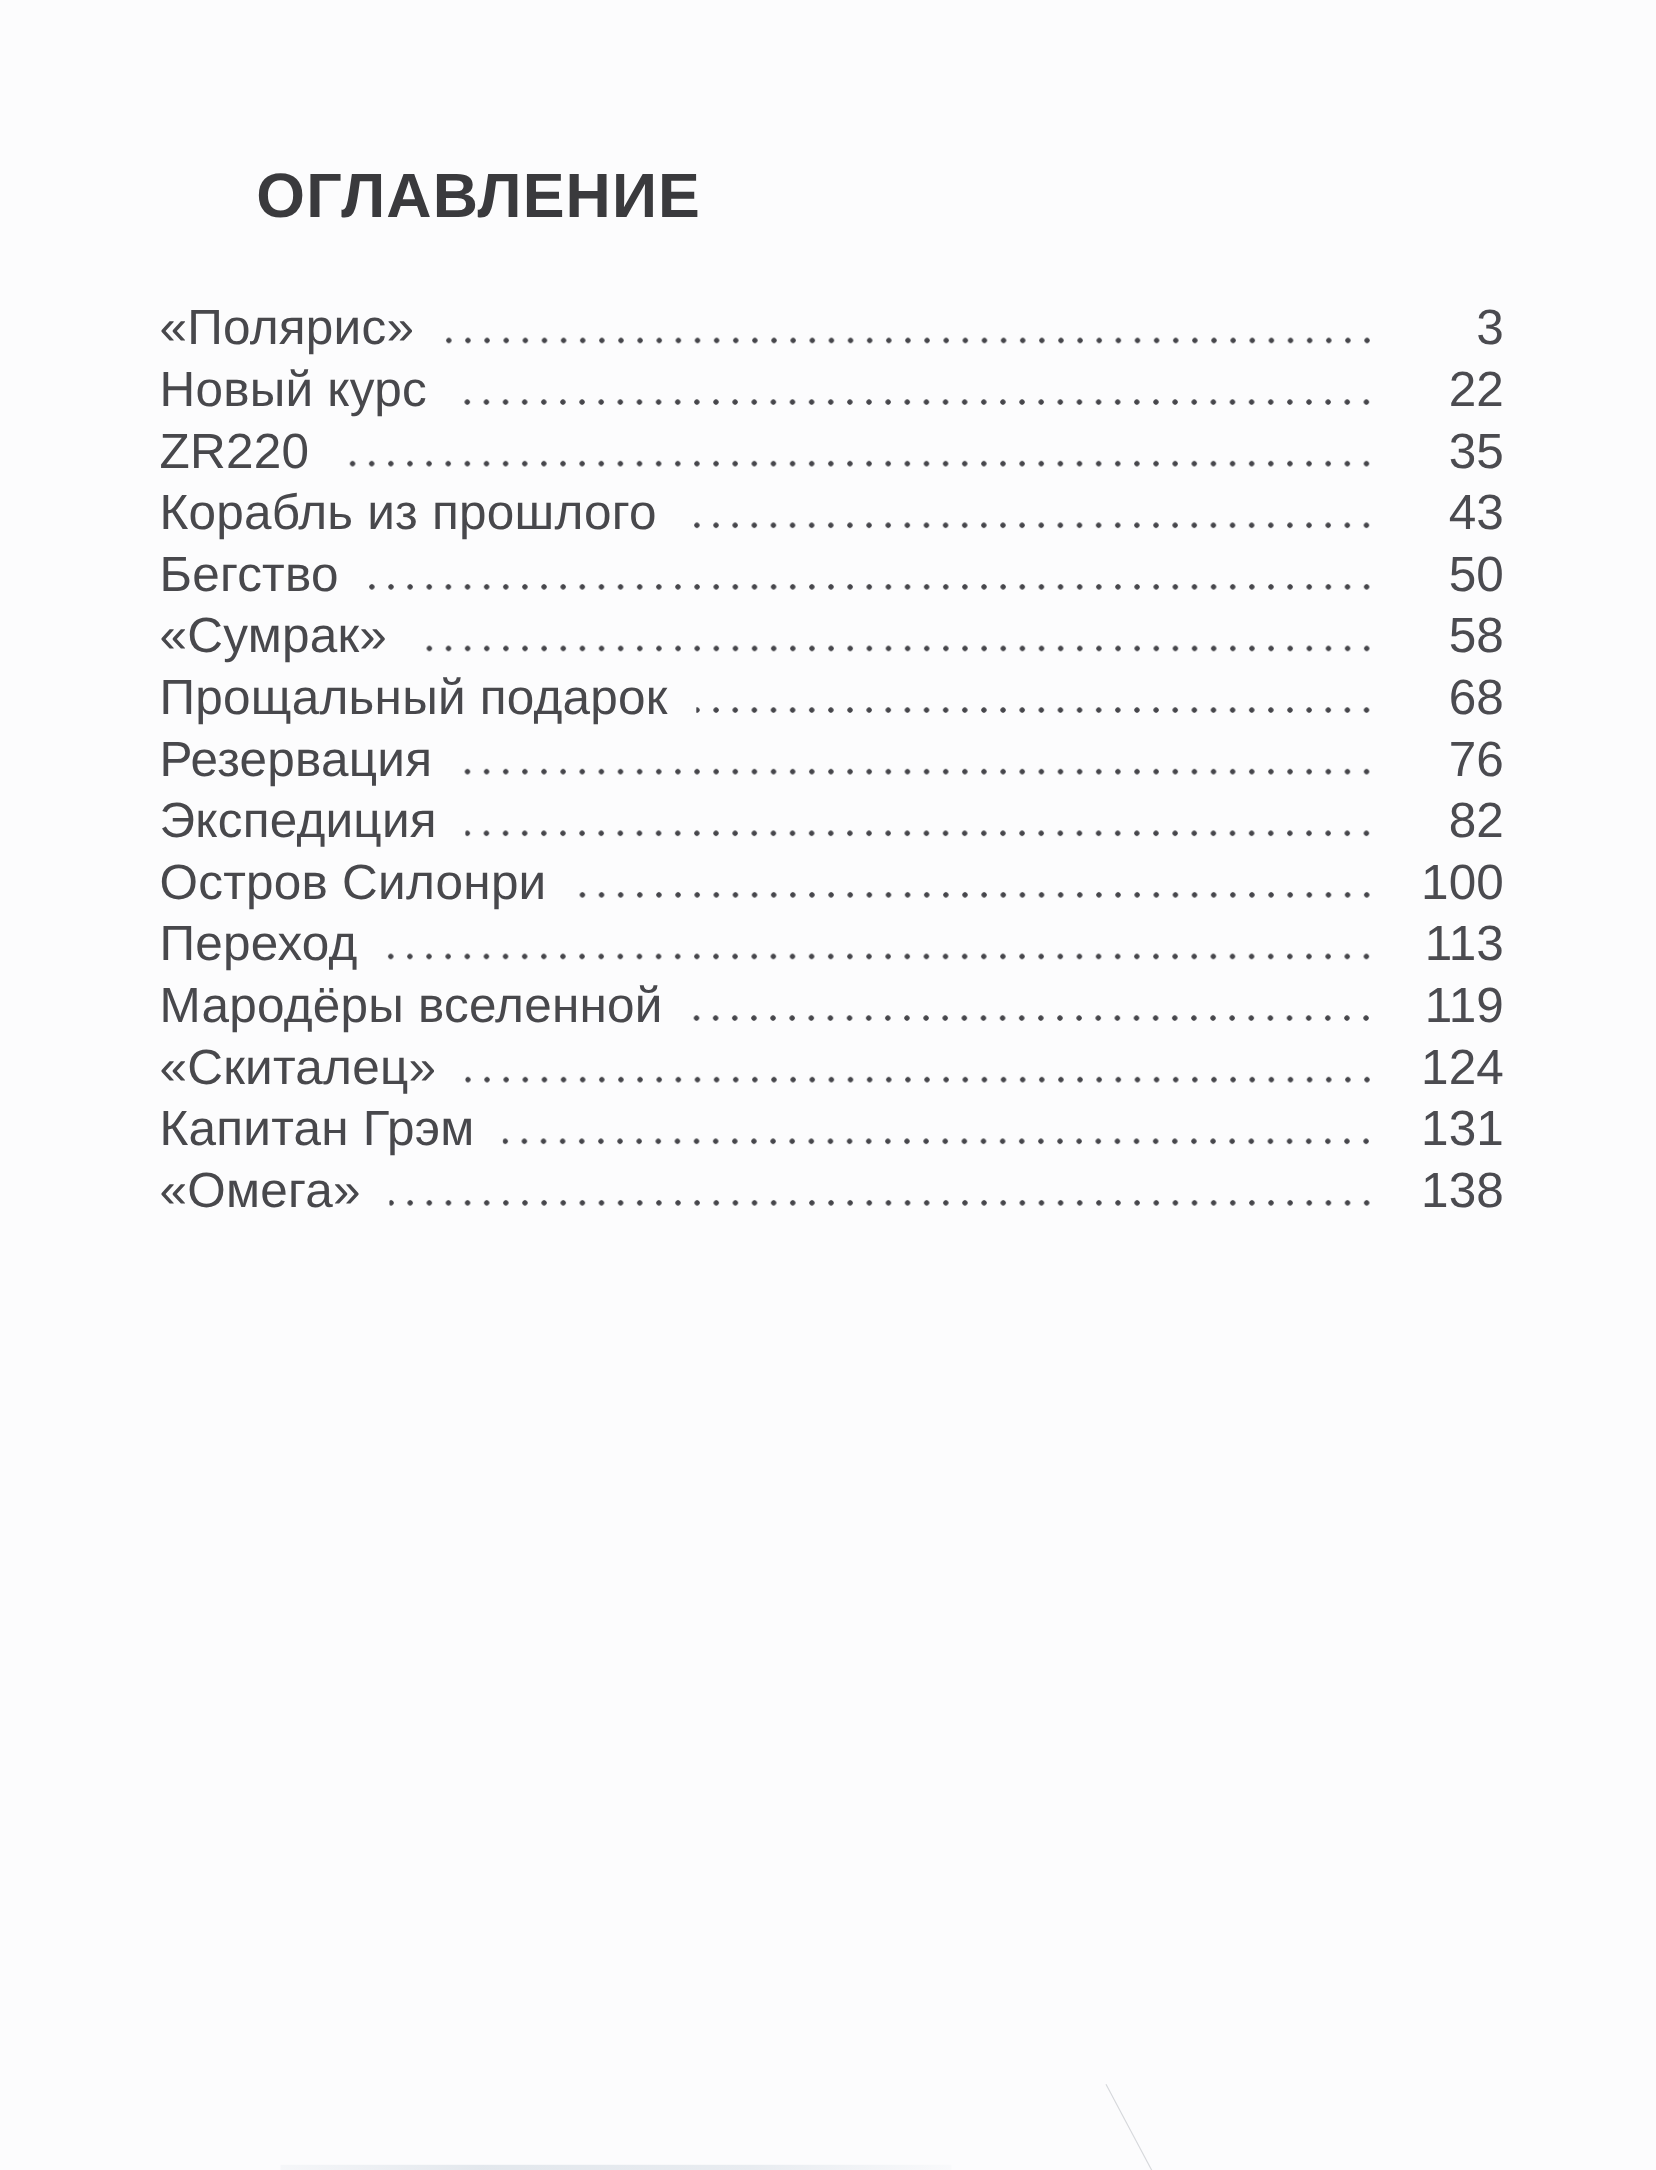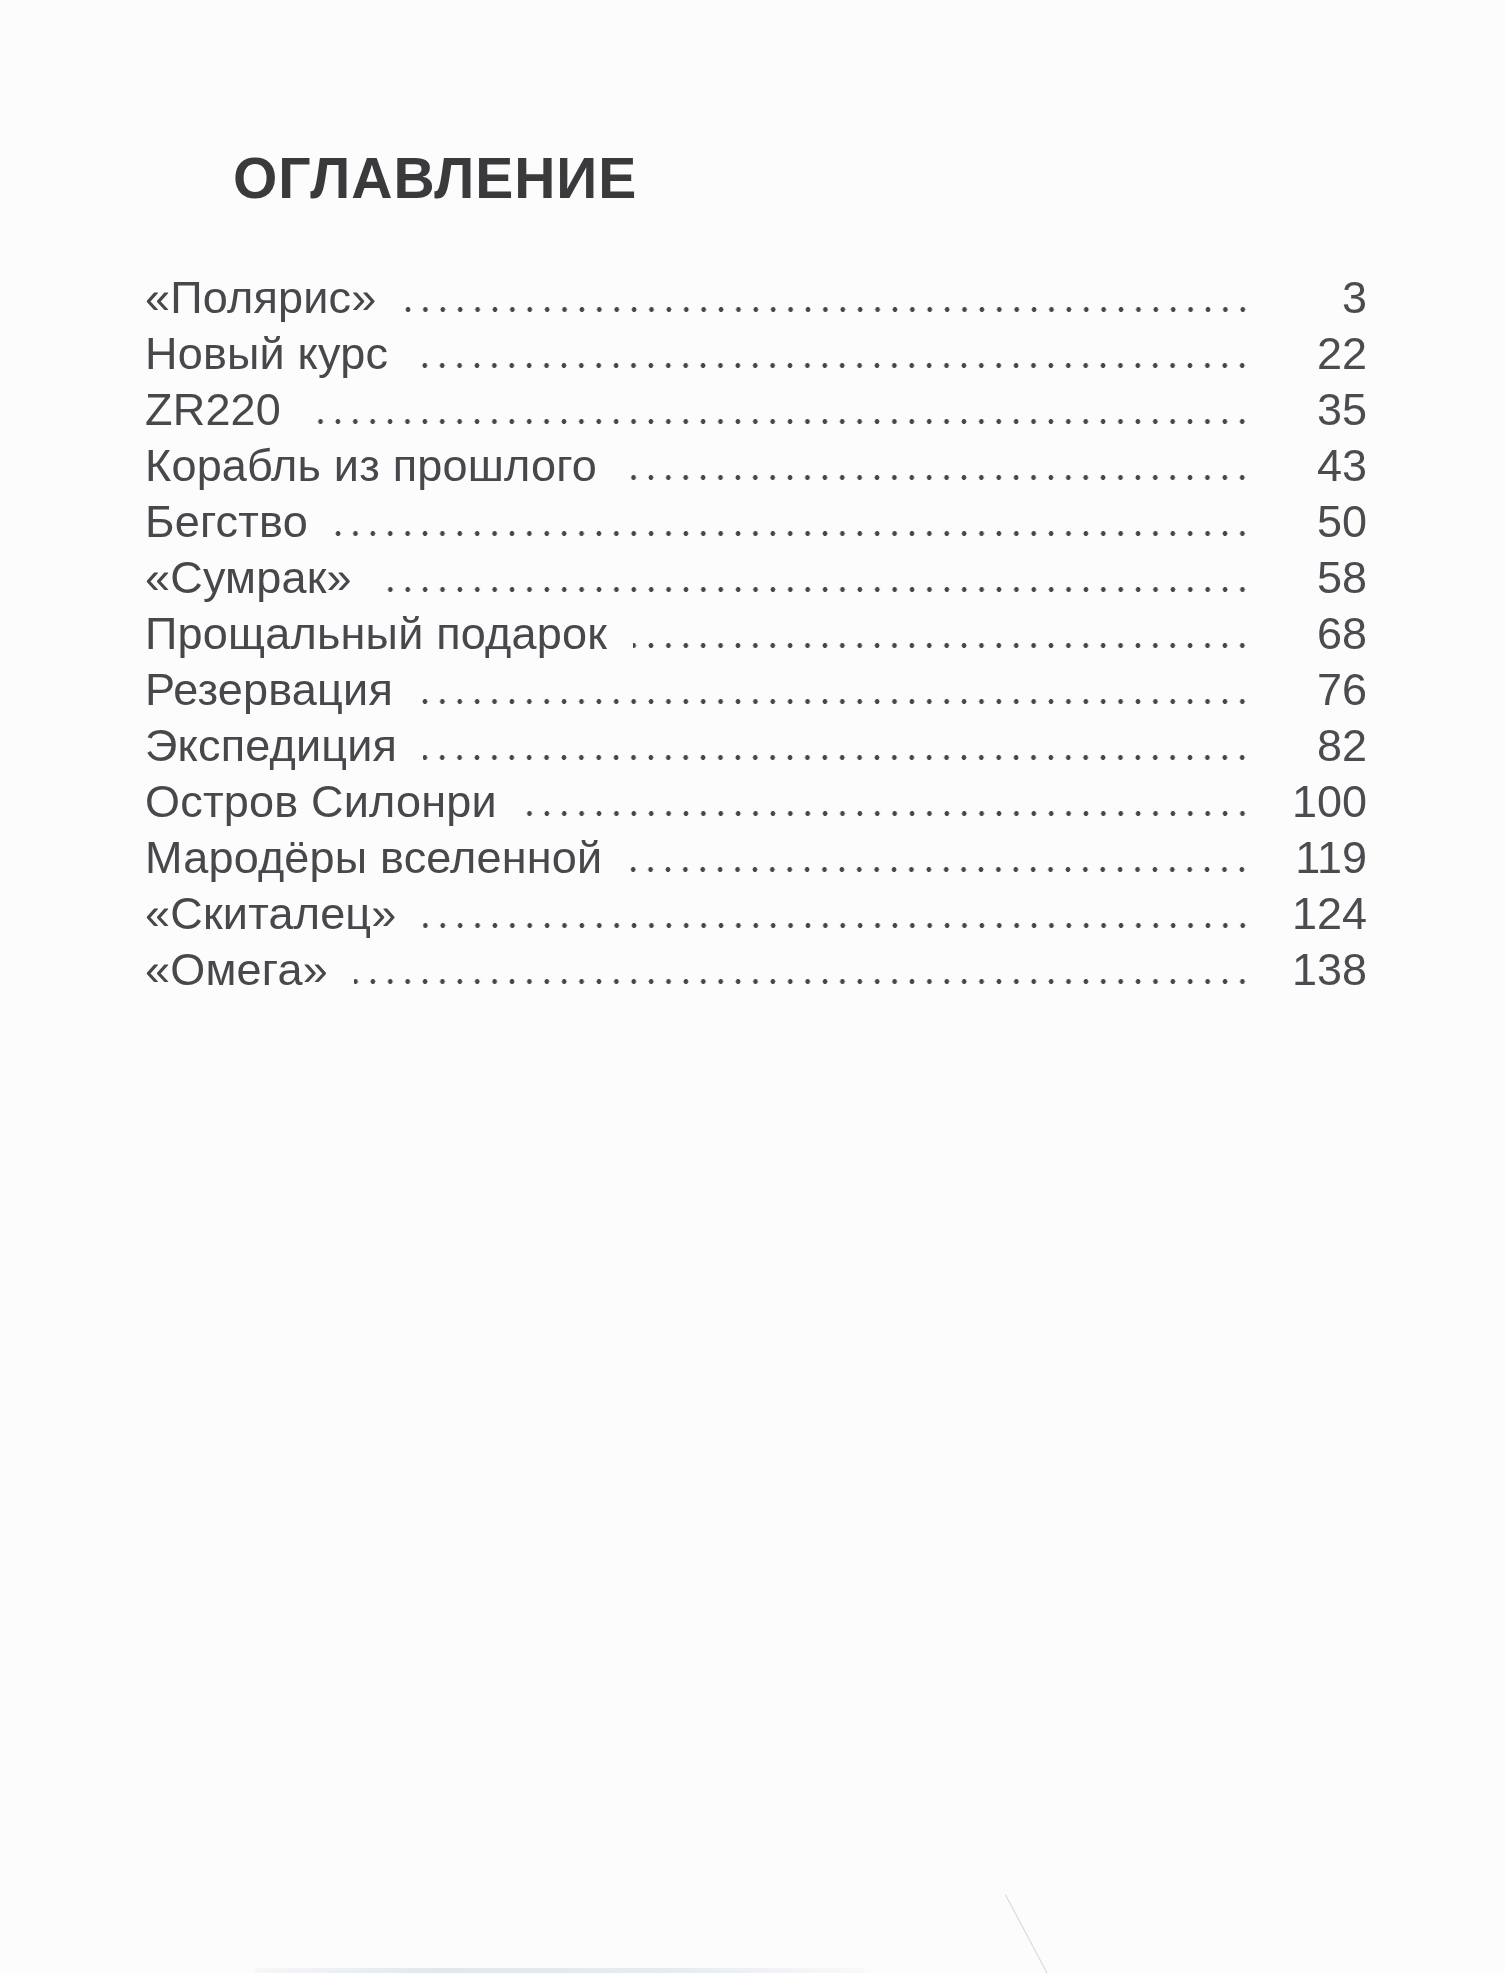--- a/index.html
+++ b/index.html
@@ -159,33 +159,43 @@
   </div>
 
 
   <div class="toc-row">
     <span class="toc-label">Остров Силонри</span>
     <span class="toc-leader"></span>
     <span class="toc-page-num">100</span>
   </div>
 
 
+  <div class="toc-row">
+    <span class="toc-label">Переход</span>
+    <span class="toc-leader"></span>
+    <span class="toc-page-num">113</span>
+  </div>
 
   <div class="toc-row">
     <span class="toc-label">Мародёры вселенной</span>
     <span class="toc-leader"></span>
     <span class="toc-page-num">119</span>
   </div>
 
   <div class="toc-row">
     <span class="toc-label">«Скиталец»</span>
     <span class="toc-leader"></span>
     <span class="toc-page-num">124</span>
   </div>
 
+  <div class="toc-row">
+    <span class="toc-label">Капитан Грэм</span>
+    <span class="toc-leader"></span>
+    <span class="toc-page-num">131</span>
+  </div>
 
   <div class="toc-row">
     <span class="toc-label">«Омега»</span>
     <span class="toc-leader"></span>
     <span class="toc-page-num">138</span>
   </div>
 </div>
 
   <div class="scan-artifact-bottom"></div>
   <div class="scan-artifact-scratch"></div>

